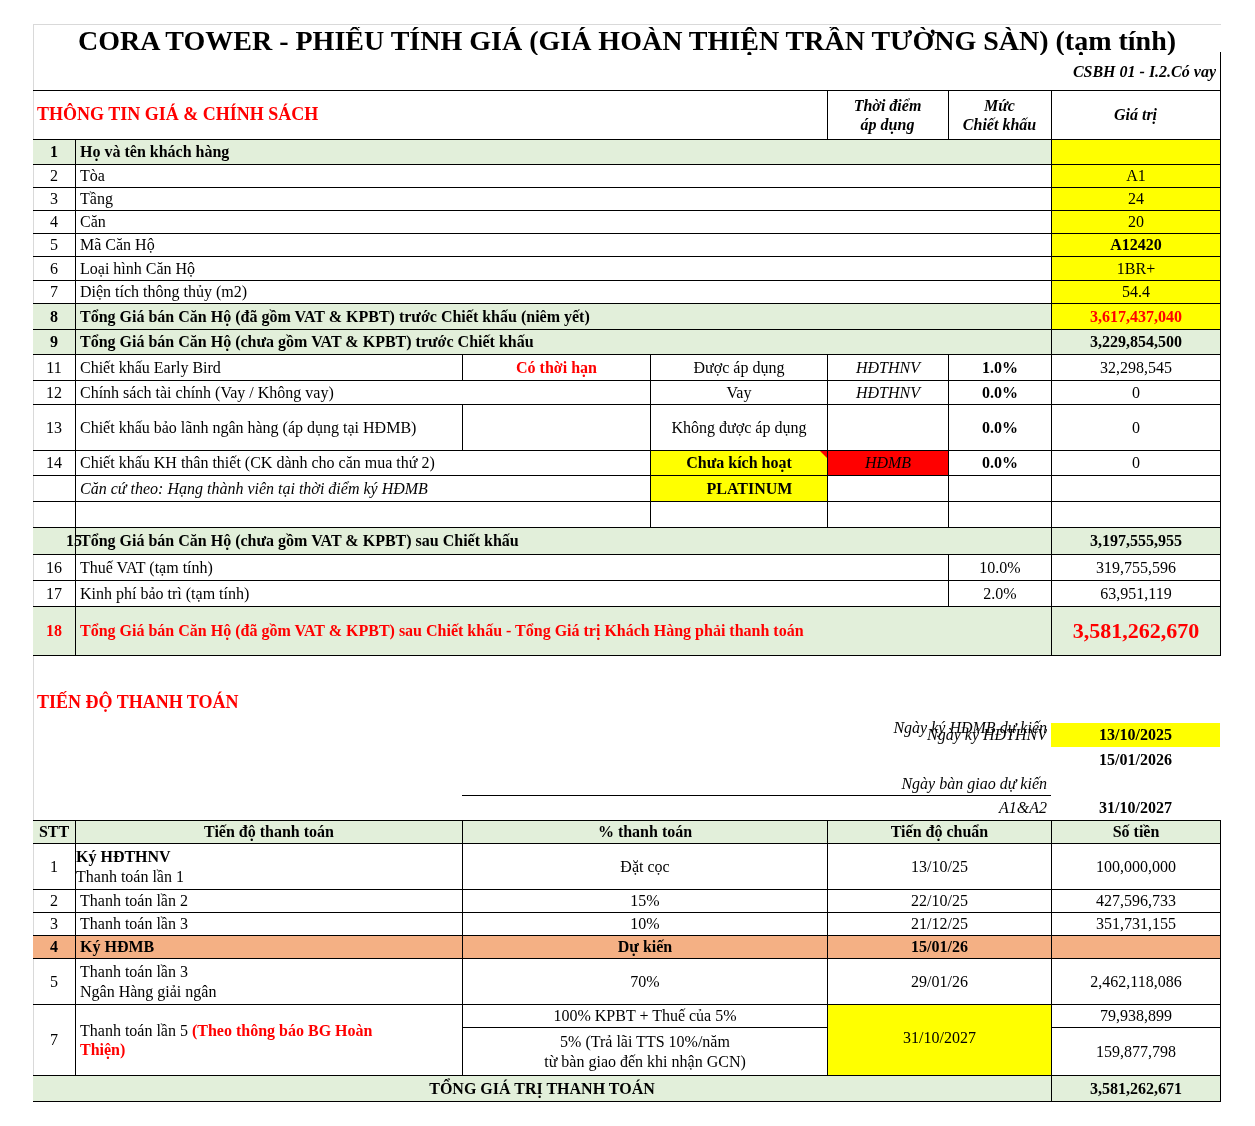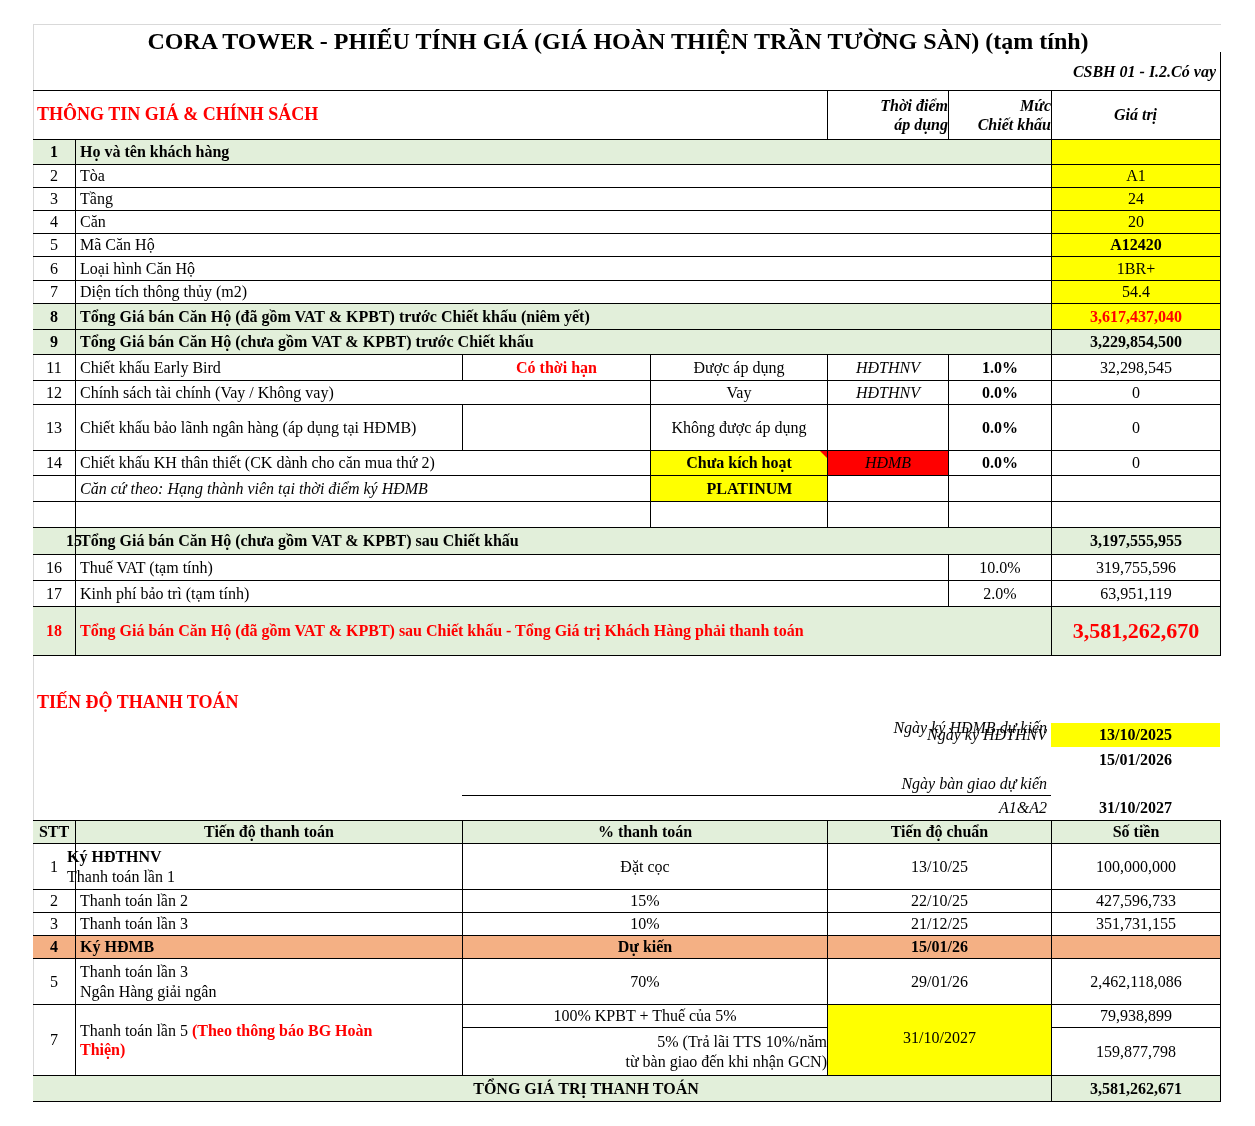--- a/index.html
+++ b/index.html
@@ -11,30 +11,30 @@
   .b { font-weight:bold; }
   .i { font-style:italic; }
   .red { color:#ff0000; }
   .bg-g { background:#e2efda; }
   .bg-y { background:#ffff00; }
   .bg-r { background:#ff0000; }
   .bg-o { background:#f4b084; }
   .hl { position:absolute; height:1px; background:#000; }
   .vl { position:absolute; width:1px; background:#000; }
   .gl { position:absolute; background:#d9d9d9; }
-  .multi { flex-direction:column; justify-content:center; white-space:normal;align-items:flex-end; }
+  .multi { flex-direction:column; justify-content:center; white-space:normal; }
   .tri { position:absolute; width:0; height:0; border-top:7px solid #ff0000; border-left:7px solid transparent; }
 </style>
 </head>
 <body>
 
 <div class="gl" style="left:33px;top:24px;width:1188px;height:1px;"></div>
 <div class="gl" style="left:33px;top:24px;width:1px;height:1078px;"></div>
 
-<div class="c ctr b" style="left:24px;top:27px;width:1188px;height:28px;font-size:24px;">CORA TOWER - PHIẾU TÍNH GIÁ (GIÁ HOÀN THIỆN TRẦN TƯỜNG SÀN) (tạm tính)</div>
+<div class="c ctr b" style="left:33px;top:27px;width:1188px;height:28px;font-size:28px;">CORA TOWER - PHIẾU TÍNH GIÁ (GIÁ HOÀN THIỆN TRẦN TƯỜNG SÀN) (tạm tính)</div>
 <div class="vl" style="left:1220px;top:52px;height:40px;"></div>
 <div class="c rt b i" style="left:900px;top:60px;width:316px;height:24px;font-size:16px;">CSBH 01 - I.2.Có vay</div>
 
 <div class="hl" style="left:33px;top:90px;width:1188px;"></div>
 <div class="c lf b red" style="left:33px;top:91px;width:500px;height:48px;font-size:18px;">THÔNG TIN GIÁ &amp; CHÍNH SÁCH</div>
 <div class="c ctr multi b i" style="left:827px;top:91px;width:121px;height:48px;">
   <span>Thời điểm</span>
   <span>áp dụng</span>
 </div>
 <div class="c ctr multi b i" style="left:948px;top:91px;width:103px;height:48px;">
@@ -210,21 +210,21 @@
 <div class="vl" style="left:1051px;top:820px;height:282px;"></div>
 <div class="vl" style="left:1220px;top:820px;height:282px;"></div>
 
 <div class="c ctr b" style="left:33px;top:821px;width:42px;height:22px;">STT</div>
 <div class="c ctr b" style="left:76px;top:821px;width:386px;height:22px;">Tiến độ thanh toán</div>
 <div class="c ctr b" style="left:463px;top:821px;width:364px;height:22px;">% thanh toán</div>
 <div class="c ctr b" style="left:828px;top:821px;width:223px;height:22px;">Tiến độ chuẩn</div>
 <div class="c ctr b" style="left:1052px;top:821px;width:168px;height:22px;">Số tiền</div>
 
 <div class="c ctr" style="left:33px;top:844px;width:42px;height:45px;">1</div>
-<div class="c multi" style="left:63px;top:844px;width:386px;height:45px;align-items:flex-start;padding-left:4px;">
+<div class="c multi" style="left:72px;top:844px;width:386px;height:45px;align-items:flex-start;padding-left:4px;">
   <span class="b">Ký HĐTHNV</span>
   <span>Thanh toán lần 1</span>
 </div>
 <div class="c ctr" style="left:463px;top:844px;width:364px;height:45px;">Đặt cọc</div>
 <div class="c ctr" style="left:828px;top:844px;width:223px;height:45px;">13/10/25</div>
 <div class="c ctr" style="left:1052px;top:844px;width:168px;height:45px;">100,000,000</div>
 
 <div class="c ctr" style="left:33px;top:890px;width:42px;height:22px;">2</div>
 <div class="c lf" style="left:76px;top:890px;width:386px;height:22px;">Thanh toán lần 2</div>
 <div class="c ctr" style="left:463px;top:890px;width:364px;height:22px;">15%</div>
@@ -259,14 +259,14 @@
 </div>
 <div class="c ctr" style="left:463px;top:1005px;width:364px;height:22px;">100% KPBT + Thuế của 5%</div>
 <div class="c ctr multi" style="left:463px;top:1028px;width:364px;height:47px;">
   <span>5% (Trả lãi TTS 10%/năm</span>
   <span>từ bàn giao đến khi nhận GCN)</span>
 </div>
 <div class="c ctr" style="left:828px;top:1005px;width:223px;height:66px;">31/10/2027</div>
 <div class="c ctr" style="left:1052px;top:1005px;width:168px;height:22px;">79,938,899</div>
 <div class="c ctr" style="left:1052px;top:1028px;width:168px;height:47px;">159,877,798</div>
 
-<div class="c ctr b" style="left:33px;top:1076px;width:1018px;height:25px;margin-left:44px;">TỔNG GIÁ TRỊ THANH TOÁN</div>
+<div class="c ctr b" style="left:33px;top:1076px;width:1018px;height:25px;">TỔNG GIÁ TRỊ THANH TOÁN</div>
 <div class="c ctr b" style="left:1052px;top:1076px;width:168px;height:25px;">3,581,262,671</div>
 
 </body></html>

